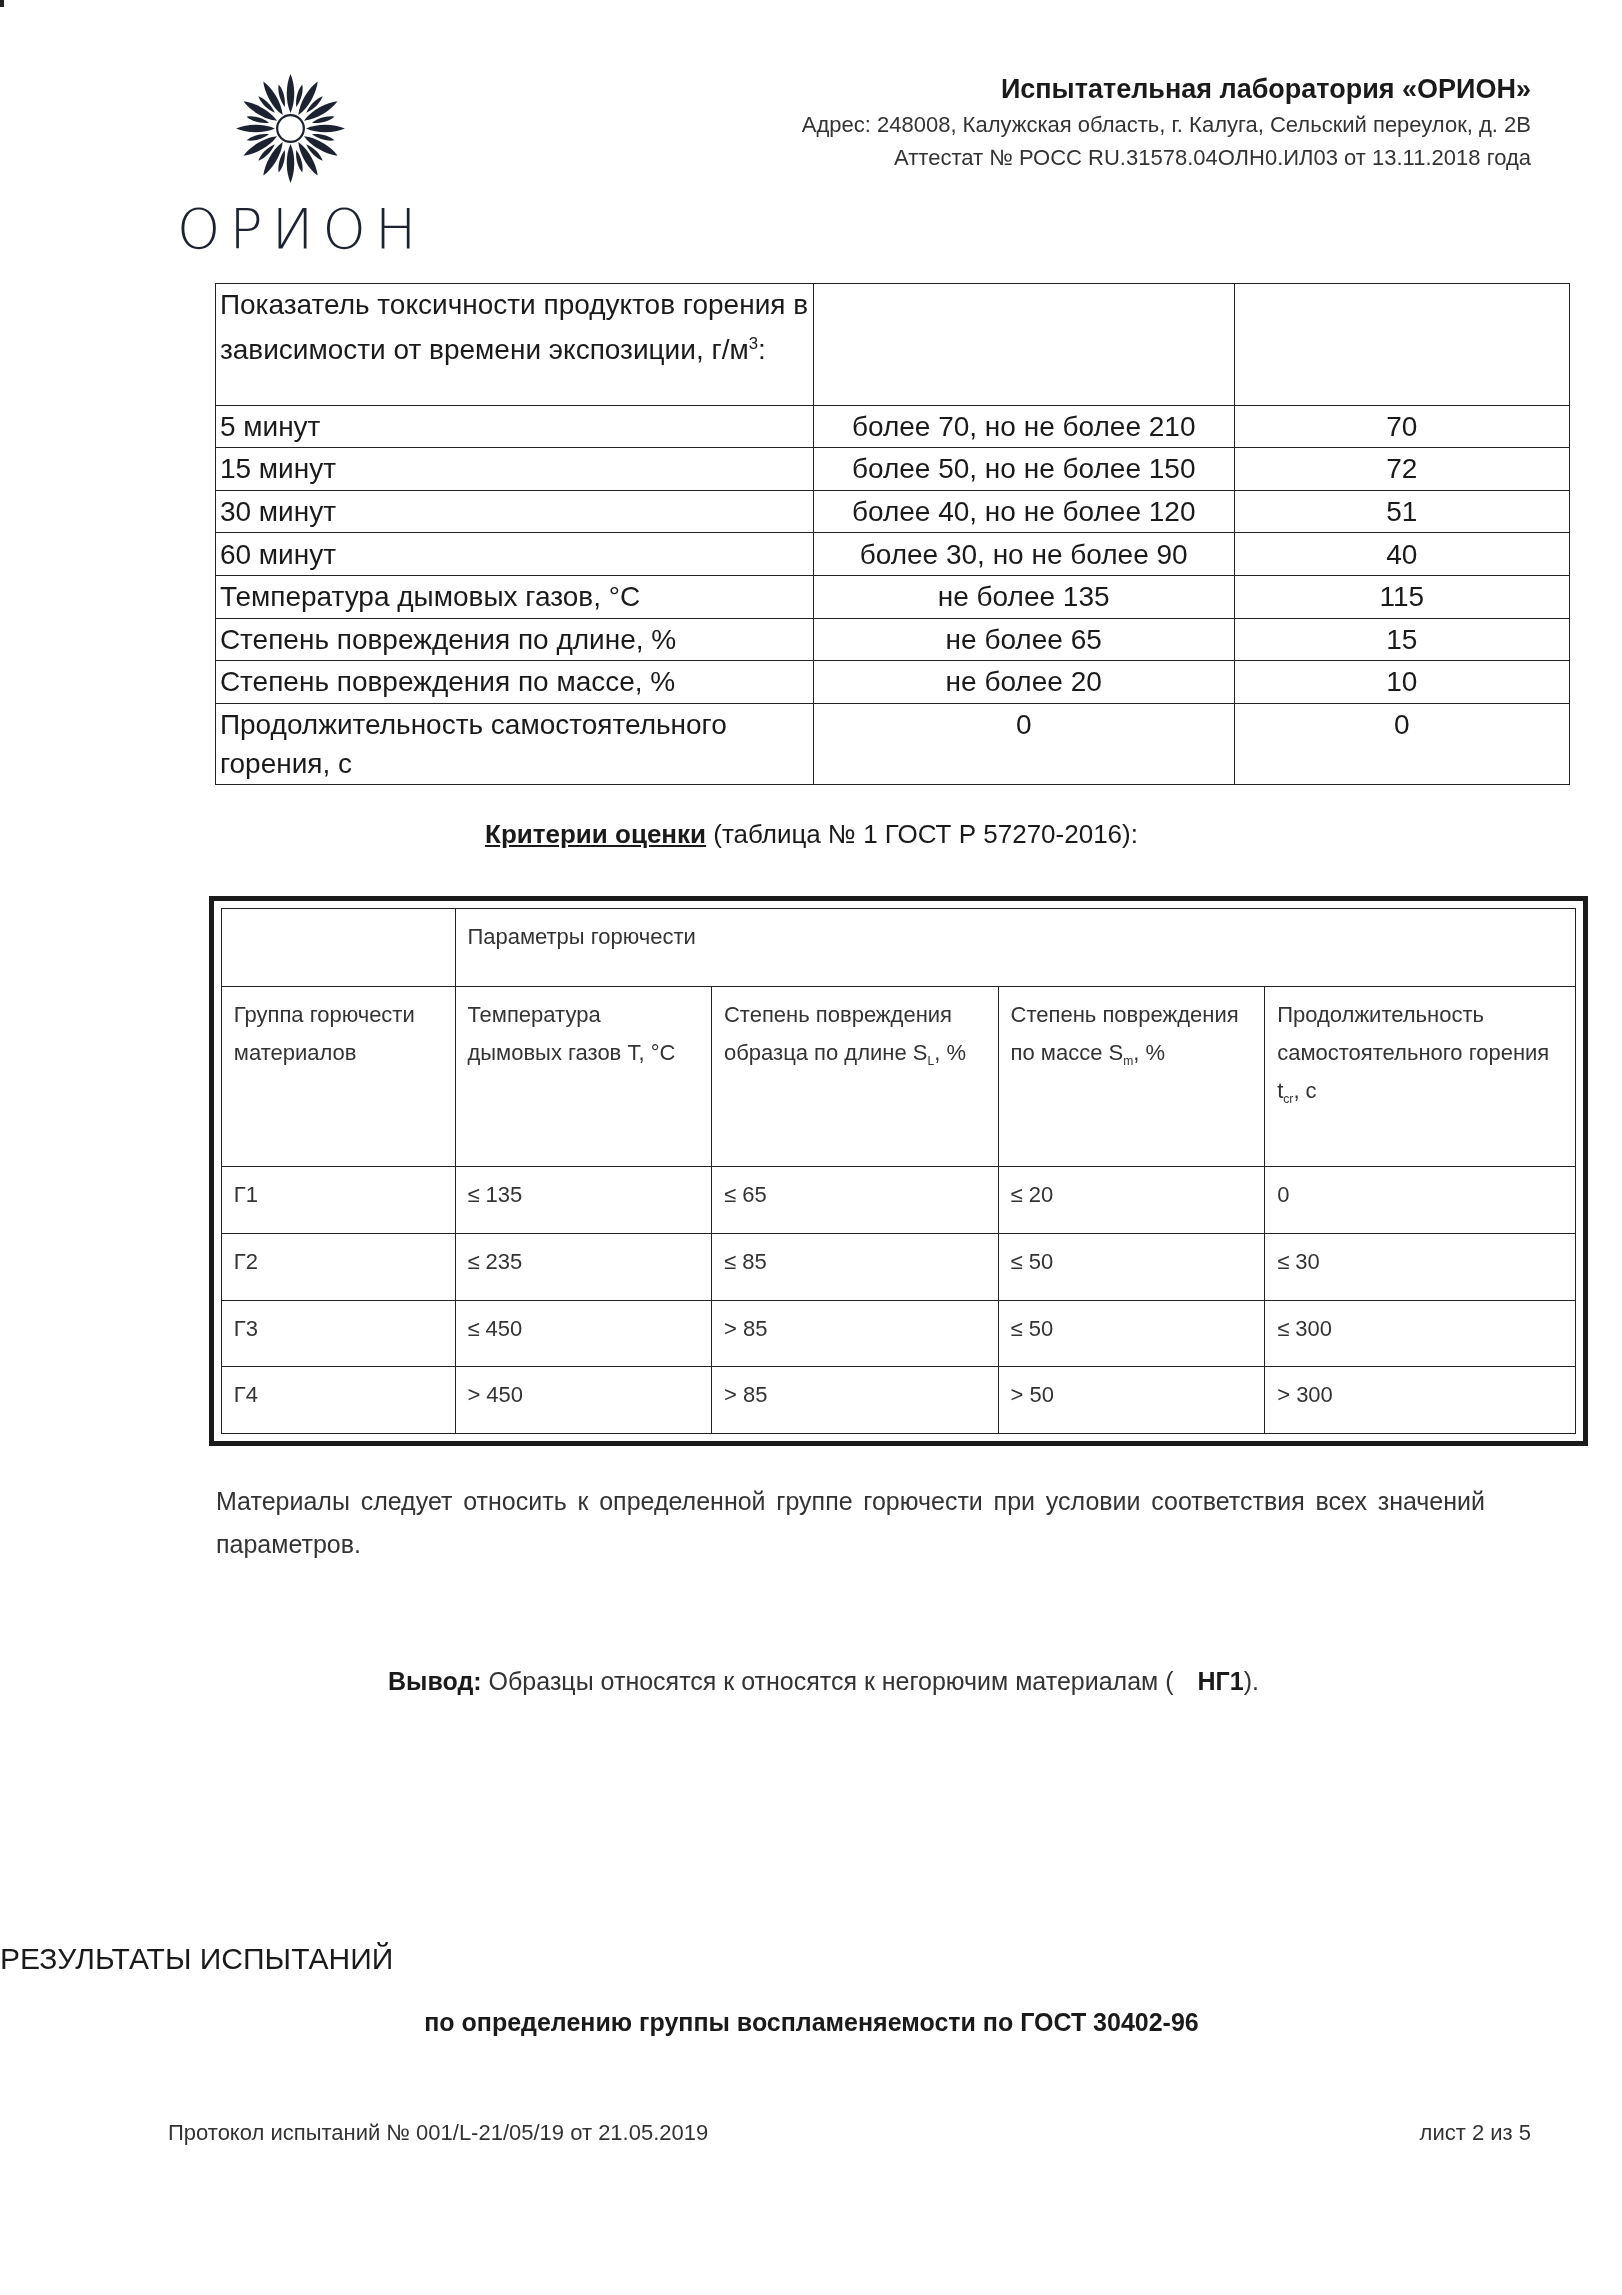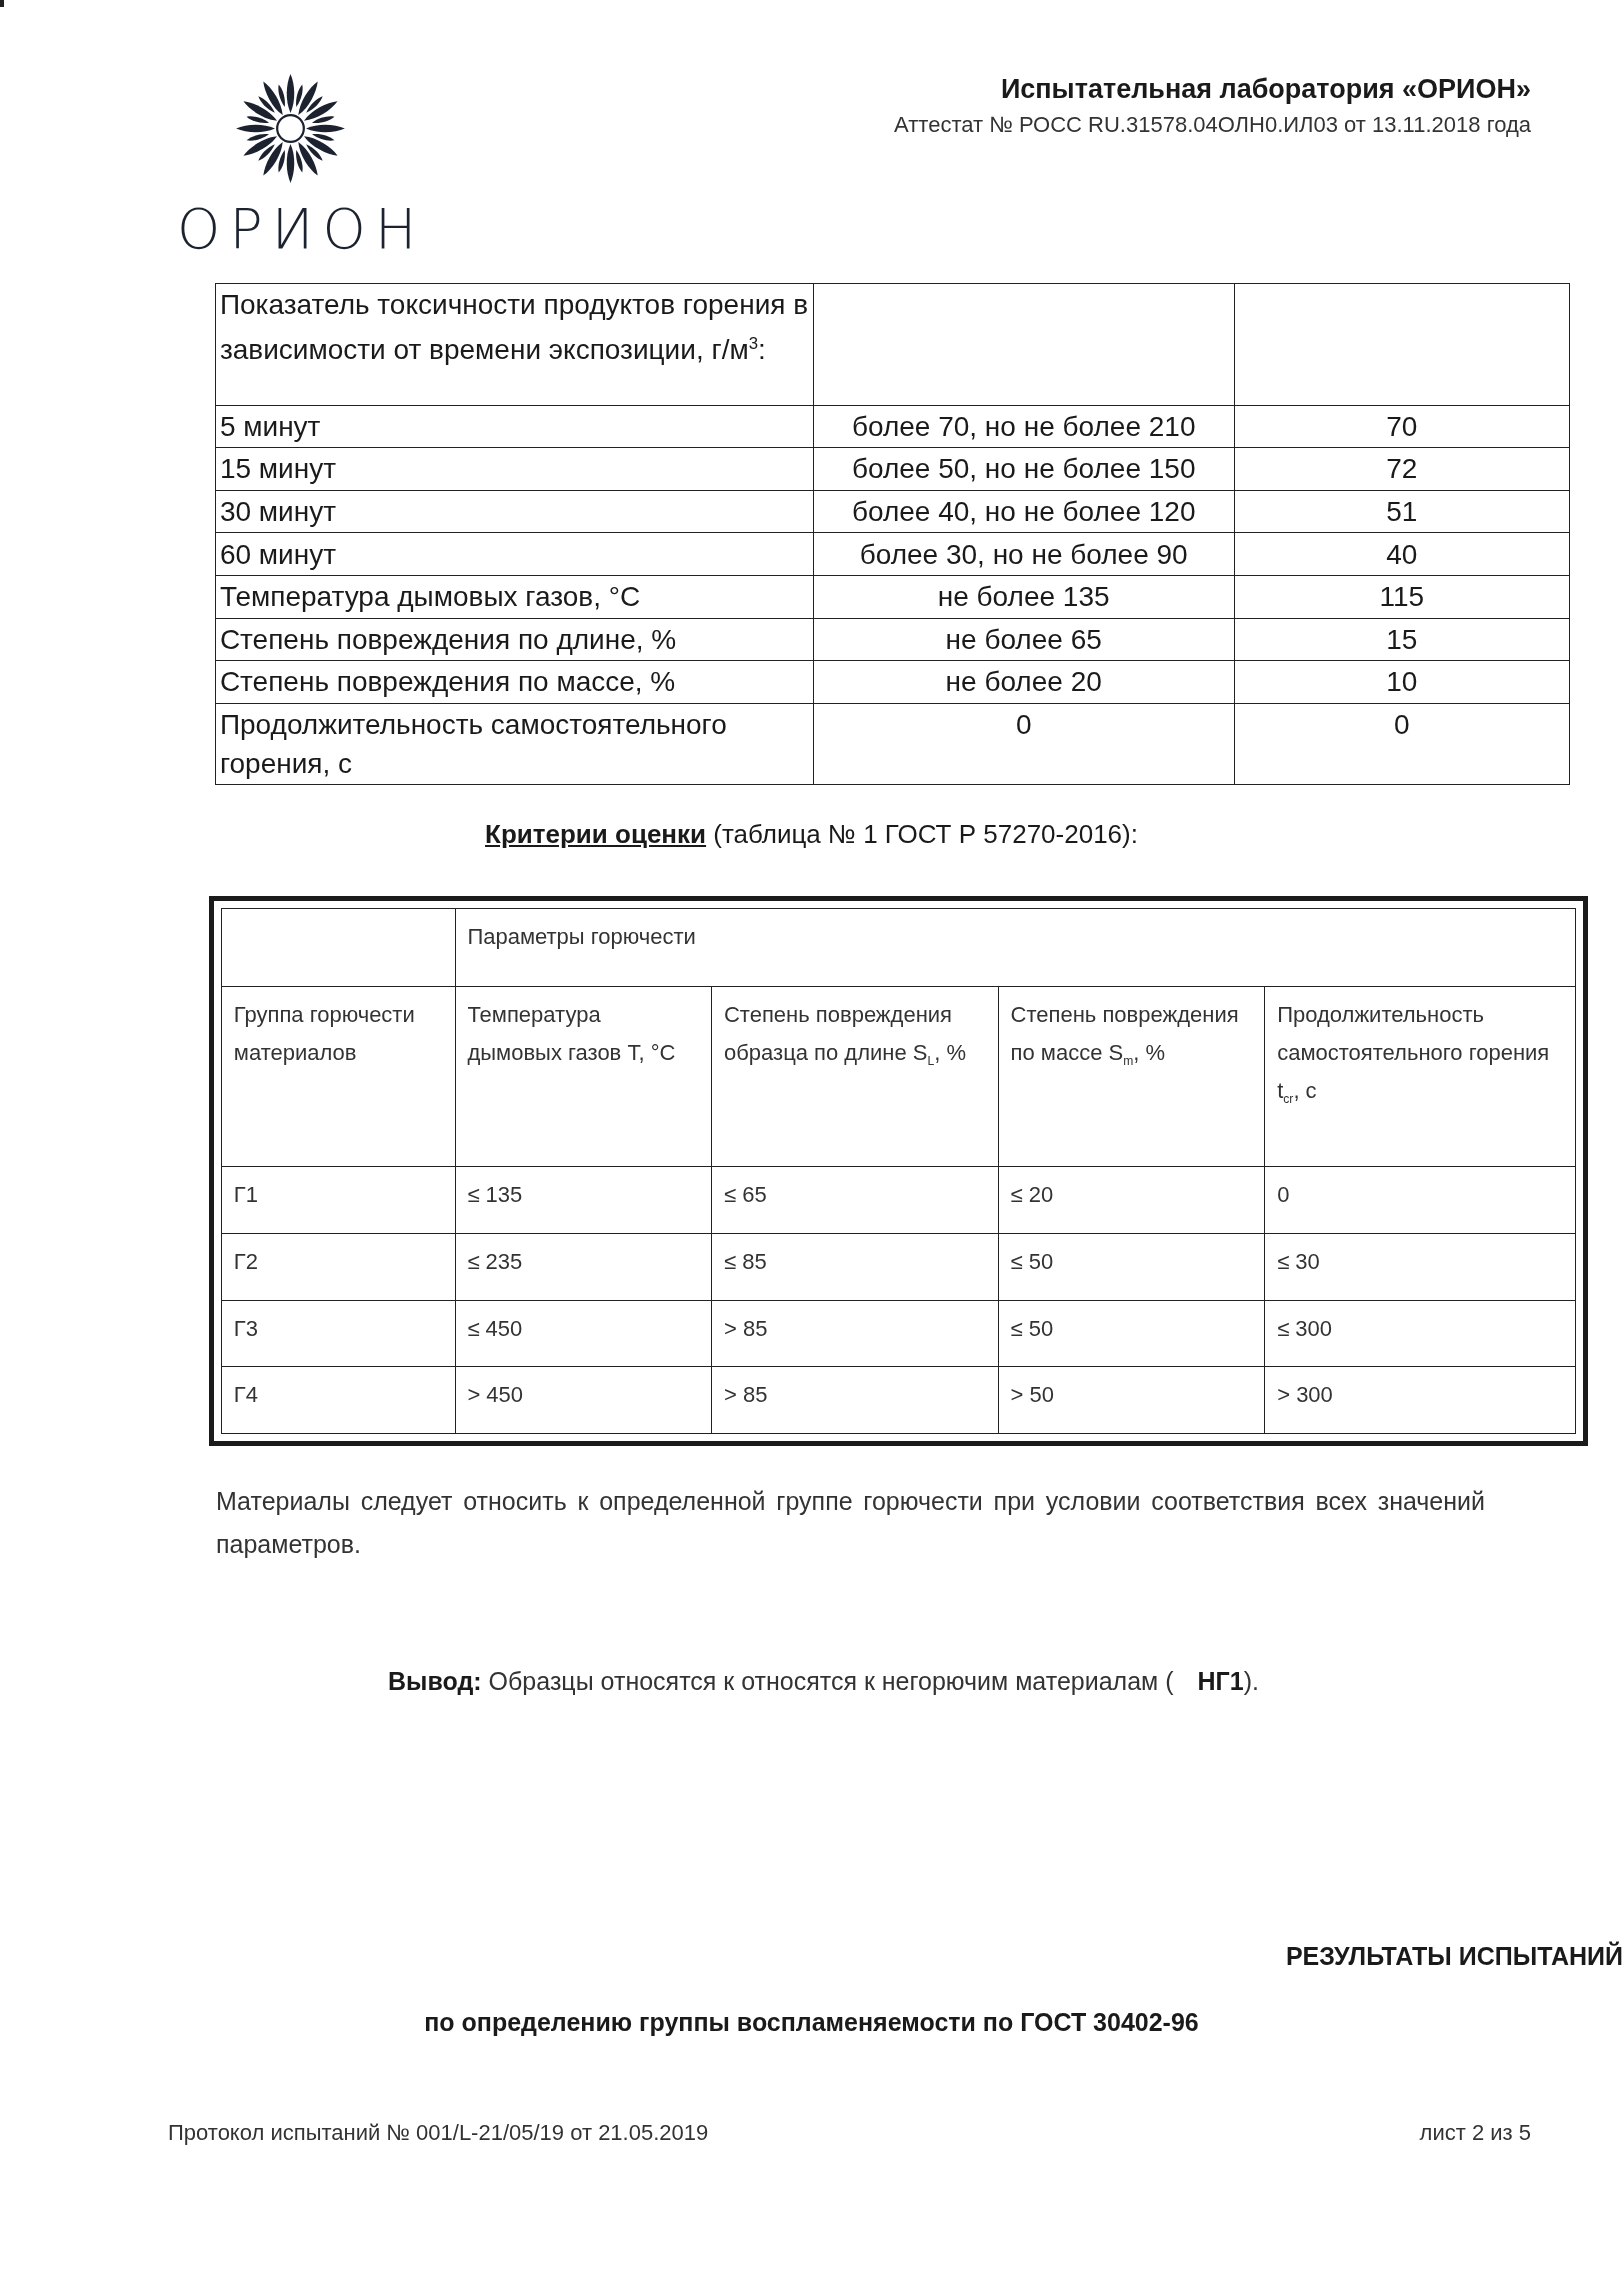--- a/index.html
+++ b/index.html
@@ -39,21 +39,21 @@
   .t2 tr.r0 td { height: 58px; }
   .t2 tr.r1 td { height: 160px; }
   .t2 tr.rd td { height: 47px; }
   .t2 .w0 { width: 209px; } .t2 .w1 { width: 232px; } .t2 .w2 { width: 262px; }
   .t2 .w3 { width: 242px; }
 
   .para { position: absolute; left: 216px; top: 1480px; width: 1341px; font-size: 25px; color: #333; line-height: 43px; text-align: justify; text-align-last: left; }
   .para .gap { display: inline-block; width: 72px; }
   .concl { position: absolute; left: 0; width: 1623px; top: 1667px; text-align: center; font-size: 25px; color: #333; }
   .concl b { color: #1a1a1a; margin-left: 24px; }
-  .res-title { position: absolute; left: 0; width: 1623px; top: 1942px; text-align: right; font-size: 25px; font-weight: bold; color: #1a1a1a; }
+  .res-title { position: absolute; left: 0; width: 1623px; top: 1942px; text-align: left; font-size: 30px; font-weight: normal; color: #1a1a1a; }
   .res-sub { position: absolute; left: 0; width: 1623px; top: 2008px; text-align: center; font-size: 25px; font-weight: bold; color: #1a1a1a; }
   .footer-left { position: absolute; left: 168px; top: 2120px; font-size: 22px; color: #333; }
   .footer-right { position: absolute; right: 92px; top: 2120px; font-size: 22px; color: #333; }
   sup { font-size: 60%; }
   sub { font-size: 55%; }
 </style>
 </head>
 <body>
 
 <div class="scan-mark"></div>
@@ -112,20 +112,21 @@
           <path d="M0,-40 C6,-55 5,-72 0,-82 C-5,-72 -6,-55 0,-40 Z"></path>
         </g>
     </g>
     <circle cx="0" cy="0" r="24" fill="#fff" stroke="#1c2230" stroke-width="4"></circle>
   </svg>
   <div class="logo-word">ОРИОН</div>
 </div>
 
 <div class="lab">
   <div class="name">Испытательная лаборатория «ОРИОН»</div>
+  <div class="addr">Адрес: 248008, Калужская область, г. Калуга, Сельский переулок, д. 2В</div>
   <div class="att">Аттестат № РОСС RU.31578.04ОЛН0.ИЛ03 от 13.11.2018 года</div>
 </div>
 
 <table class="t1">
   <tbody>
       <tr class="head">
     <td class="c1"><span>Показатель токсичности продуктов горения в зависимости от времени экспозиции, г/м</span><sup>3</sup><span>:</span></td>
     <td class="c2"></td>
     <td class="c3"></td>
   </tr>

